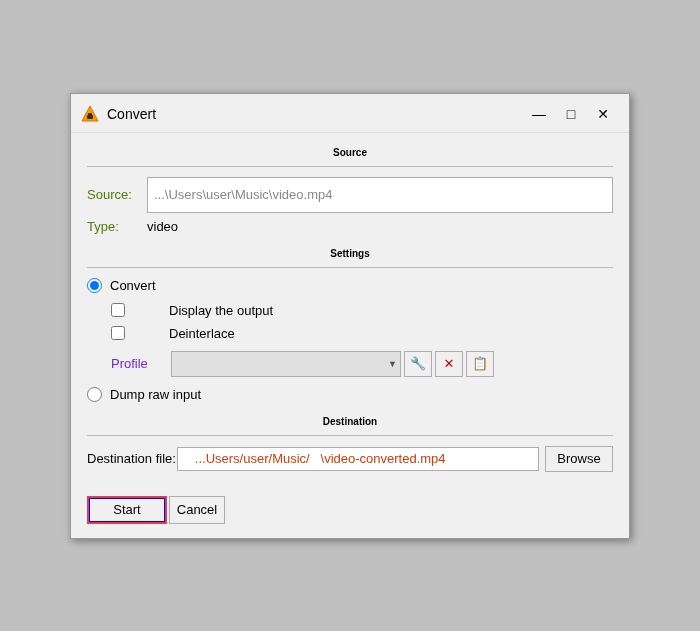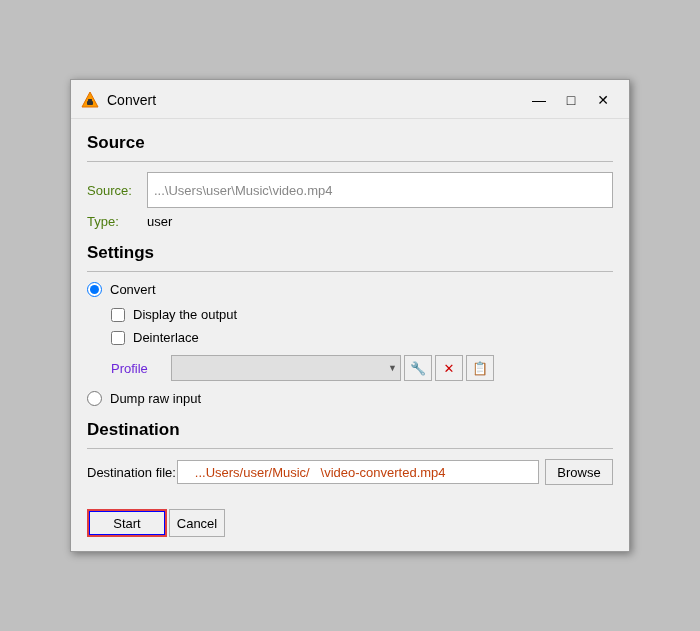--- a/index.html
+++ b/index.html
@@ -70,23 +70,24 @@
     .content {
       padding: 14px 16px 14px 16px;
     }
 
     .section {
       margin-bottom: 14px;
     }
 
     .section-title {
       font-weight: 600;
-      font-size: 17px;
+      font-size: 10px;
       color: #000;
       margin-bottom: 8px;
+      text-align: center;
     }
 
     .section-divider {
       border: none;
       border-top: 1px solid #bbb;
       margin: 6px 0 10px 0;
     }
 
     .form-row {
       display: flex;
@@ -127,20 +128,21 @@
       margin-right: 8px;
       width: 15px;
       height: 15px;
     }
 
     .checkbox-row {
       display: flex;
       align-items: center;
       margin-bottom: 8px;
       padding-left: 24px;
+      gap: 36px;
     }
 
     .checkbox-row input[type="checkbox"] {
       margin-right: 8px;
       width: 14px;
       height: 14px;
     }
 
     .profile-row {
       display: flex;
@@ -289,21 +291,21 @@
 
     <div class="section">
       <div class="section-title">Source</div>
       <hr class="section-divider">
       <div class="form-row">
         <span class="form-label">Source:</span>
         <input class="source-input" type="text" value="...\Users\user\Music\video.mp4" style="">
       </div>
       <div class="form-row">
         <span class="form-label">Type:</span>
-        <span class="form-value">user</span>
+        <span class="form-value">video</span>
       </div>
     </div>
 
     <div class="section">
       <div class="section-title">Settings</div>
       <hr class="section-divider">
 
       <div class="radio-row">
         <input type="radio" name="mode" id="convert-radio" checked="" style="">
         <label for="convert-radio">Convert</label>

